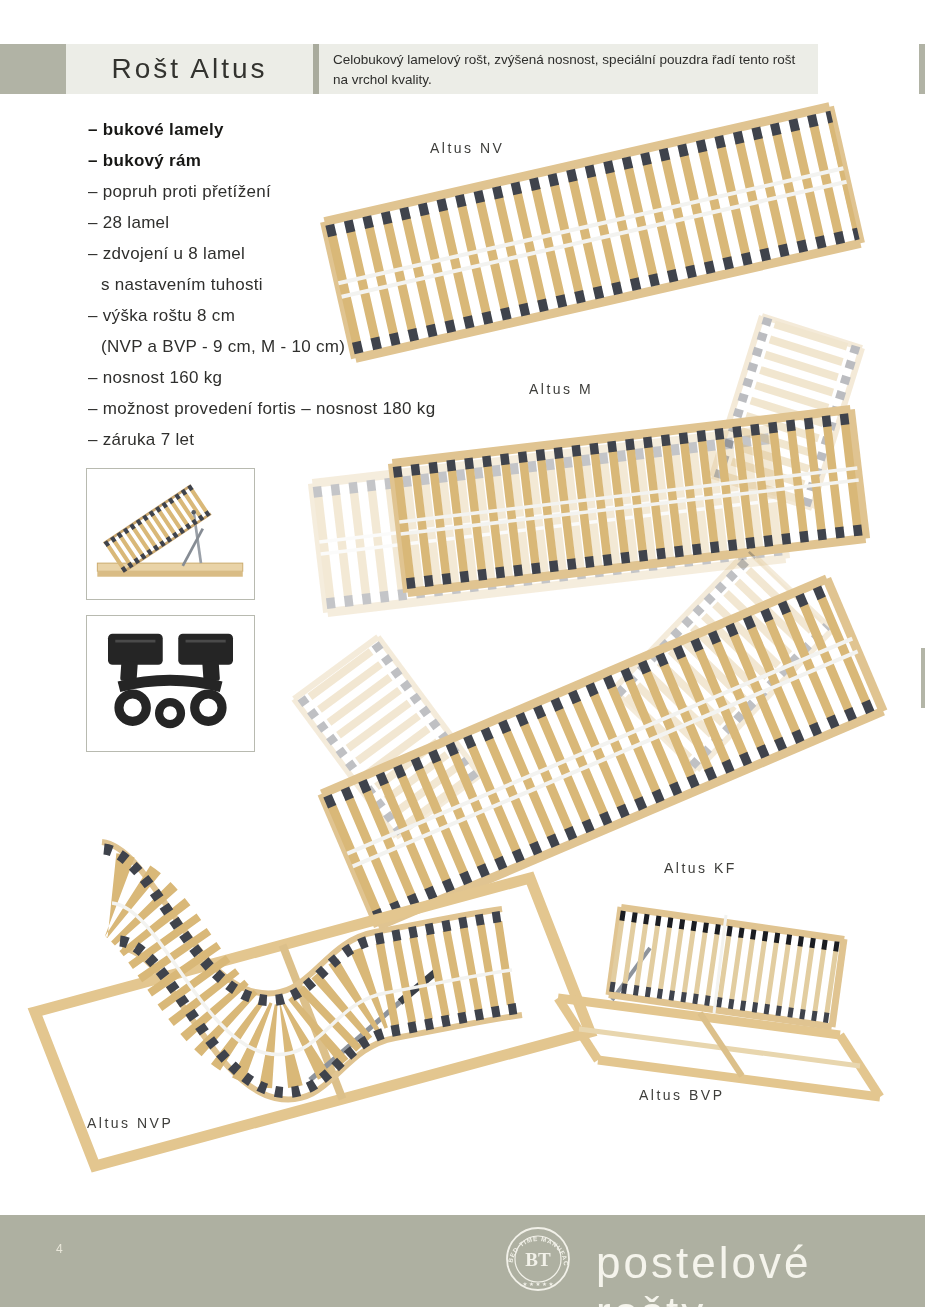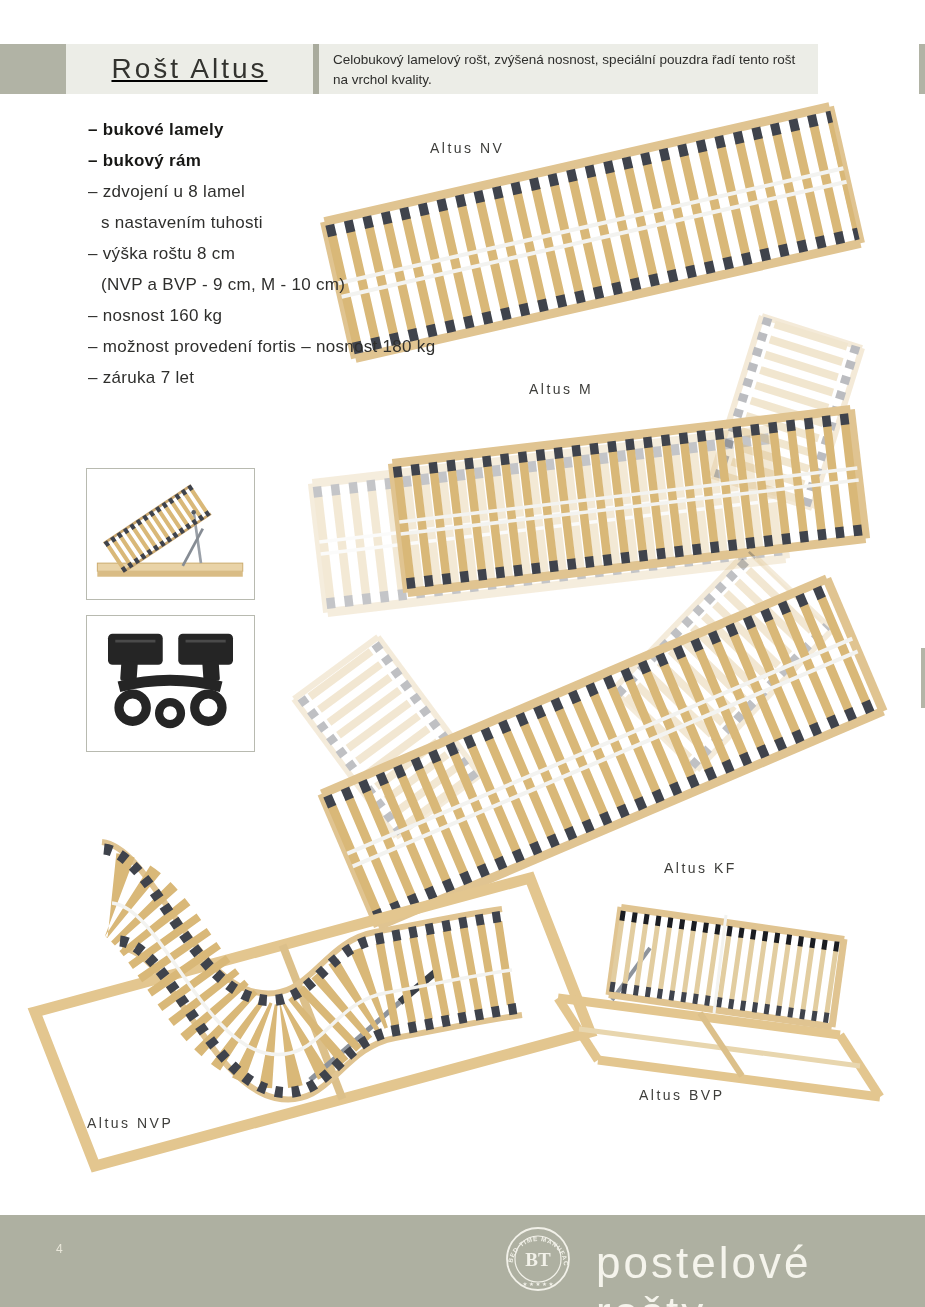--- a/index.html
+++ b/index.html
@@ -3,21 +3,21 @@
 <meta charset="utf-8">
 <style>
   html,body{margin:0;padding:0;background:#9a9a92;}
   .page{position:relative;width:925px;height:1307px;margin:0 auto;background:#ffffff;
         font-family:"Liberation Sans",sans-serif;overflow:hidden;}
   .abs{position:absolute;}
 
   
   .band-left{left:0;top:44px;width:66px;height:50px;background:#b1b3a5;}
   .title-box{left:66px;top:44px;width:247px;height:50px;background:#ecede7;
-             display:flex;align-items:center;justify-content:center;text-decoration:underline;}
+             display:flex;align-items:center;justify-content:center;}
   .title-box span{font-size:28px;letter-spacing:3px;color:#33332f;}
   .hdr-divider{left:313px;top:44px;width:6px;height:50px;background:#a9ab9d;}
   .desc-box{left:319px;top:44px;width:499px;height:50px;background:#ecede7;
             box-sizing:border-box;padding:6px 14px 0 14px;}
   .desc-box p{margin:0;font-size:13.5px;line-height:1.45;color:#2e2e2c;}
   .edge-strip-top{left:919px;top:44px;width:6px;height:50px;background:#b1b3a5;}
   .edge-strip-mid{left:921px;top:648px;width:4px;height:60px;background:#b3b5a7;}
 
   
   .features{left:88px;top:114px;width:420px;}
@@ -165,20 +165,22 @@
   <div class="abs hdr-divider"></div>
   <div class="abs desc-box">
     <p>Celobukový lamelový rošt, zvýšená nosnost, speciální pouzdra řadí tento rošt na vrchol kvality.</p>
   </div>
   <div class="abs edge-strip-top"></div>
   <div class="abs edge-strip-mid"></div>
 
   <div class="abs features">
     <div class="feat b">– bukové lamely</div>
     <div class="feat b">– bukový rám</div>
+    <div class="feat">– popruh proti přetížení</div>
+    <div class="feat">– 28 lamel</div>
     <div class="feat">– zdvojení u 8 lamel</div>
     <div class="feat ind">s nastavením tuhosti</div>
     <div class="feat">– výška roštu 8 cm</div>
     <div class="feat ind">(NVP a BVP - 9 cm, M - 10 cm)</div>
     <div class="feat">– nosnost 160 kg</div>
     <div class="feat">– možnost provedení fortis – nosnost 180 kg</div>
     <div class="feat">– záruka 7 let</div>
   </div>
 
   <div class="abs plabel lbl-nv">Altus NV</div>

